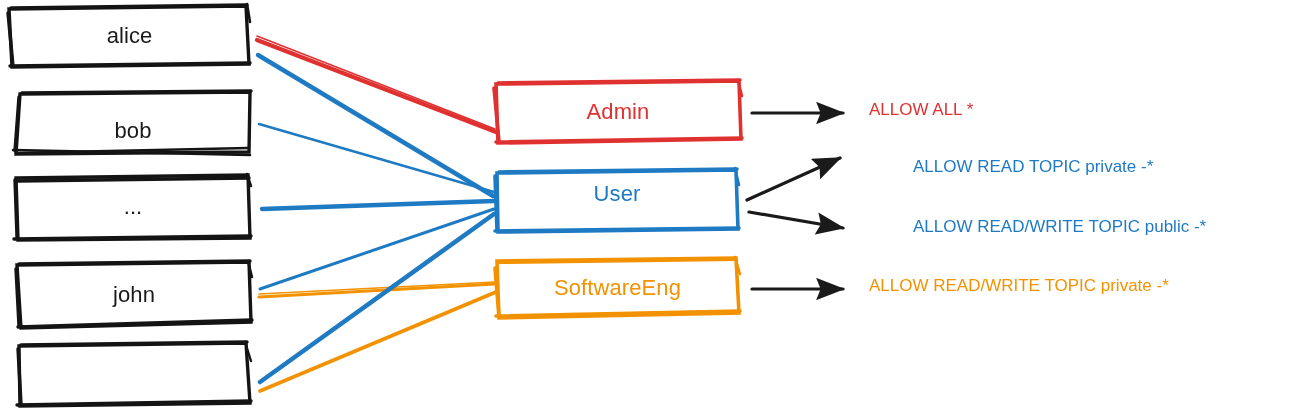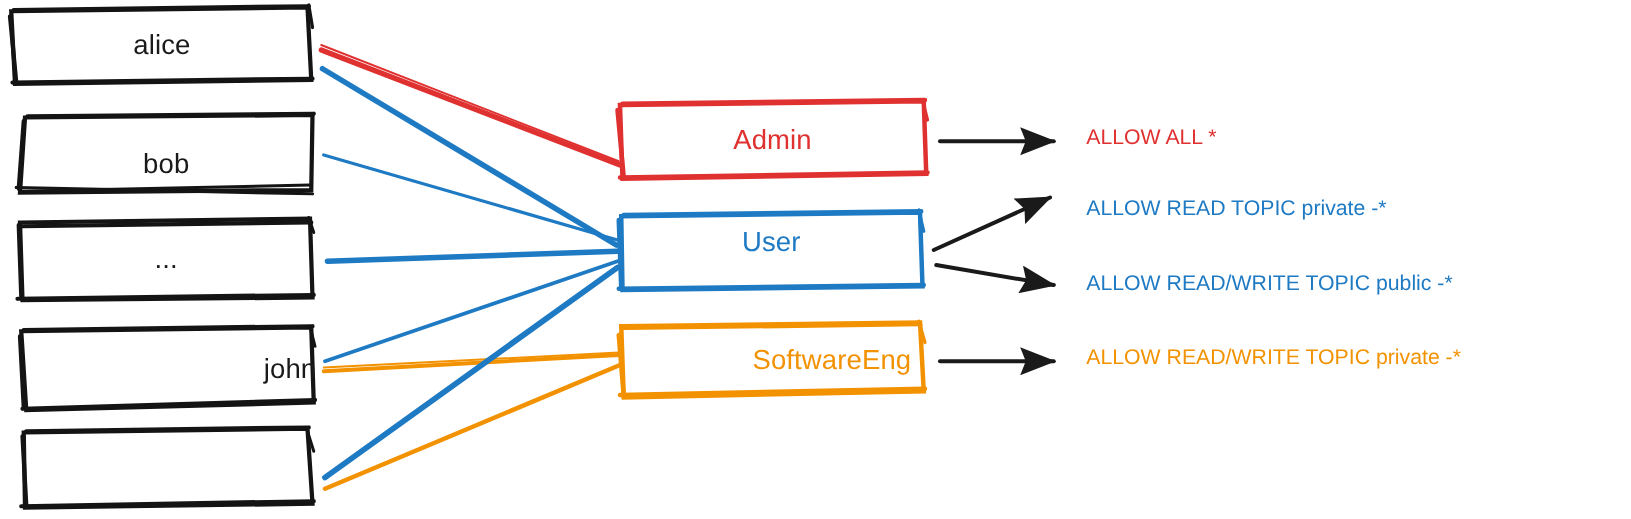--- a/index.html
+++ b/index.html
@@ -29,21 +29,21 @@
   .role-admin .label{color:#e03131;}
   .role-user .label{color:#1f7ac4;}
   .role-eng .label{color:#f39200;}
   .perm{
     position:absolute;
     font-size:17px;
     line-height:1;
     white-space:nowrap;
   }
   .perm-red{color:#e03131;}
-  .perm-blue{color:#1f7ac4;}
+  .perm-blue{color:#1f7ac4;margin-left:44px;}
   .perm-orange{color:#f39200;}
 </style>
 </head>
 <body>
 
 <div id="canvas">
 
   <svg id="wires" viewBox="0 0 1305 415">
     <defs>
       <marker id="arrowhead" markerWidth="9" markerHeight="7" refX="8.4" refY="3.5" orient="auto" markerUnits="strokeWidth">
@@ -152,31 +152,31 @@
 
   <div class="node user-node" style="left:8px;top:5px;width:243px;height:62px;">
     <span class="label">alice</span>
   </div>
   <div class="node user-node" style="left:14px;top:91px;width:238px;height:80px;">
     <span class="label">bob</span>
   </div>
   <div class="node user-node" style="left:14px;top:174px;width:238px;height:66px;">
     <span class="label">...</span>
   </div>
-  <div class="node user-node" style="left:15px;top:261px;width:238px;height:67px;justify-content:flex-end;">
+  <div class="node user-node" style="left:15px;top:261px;width:238px;height:67px;">
     <span class="label">john</span>
   </div>
 
   <div class="node role-admin" style="left:494px;top:80px;width:248px;height:63px;">
     <span class="label">Admin</span>
   </div>
   <div class="node role-user" style="left:495px;top:169px;width:244px;height:49px;">
     <span class="label">User</span>
   </div>
-  <div class="node role-eng" style="left:495px;top:257px;width:245px;height:61px;margin-left:48px;">
+  <div class="node role-eng" style="left:495px;top:257px;width:245px;height:61px;">
     <span class="label">SoftwareEng</span>
   </div>
 
   <div class="perm perm-red" style="left:869px;top:101px;">
     <span>ALLOW ALL *</span>
   </div>
   <div class="perm perm-blue" style="left:869px;top:158px;">
     <span>ALLOW READ TOPIC private -*</span>
   </div>
   <div class="perm perm-blue" style="left:869px;top:218px;">

